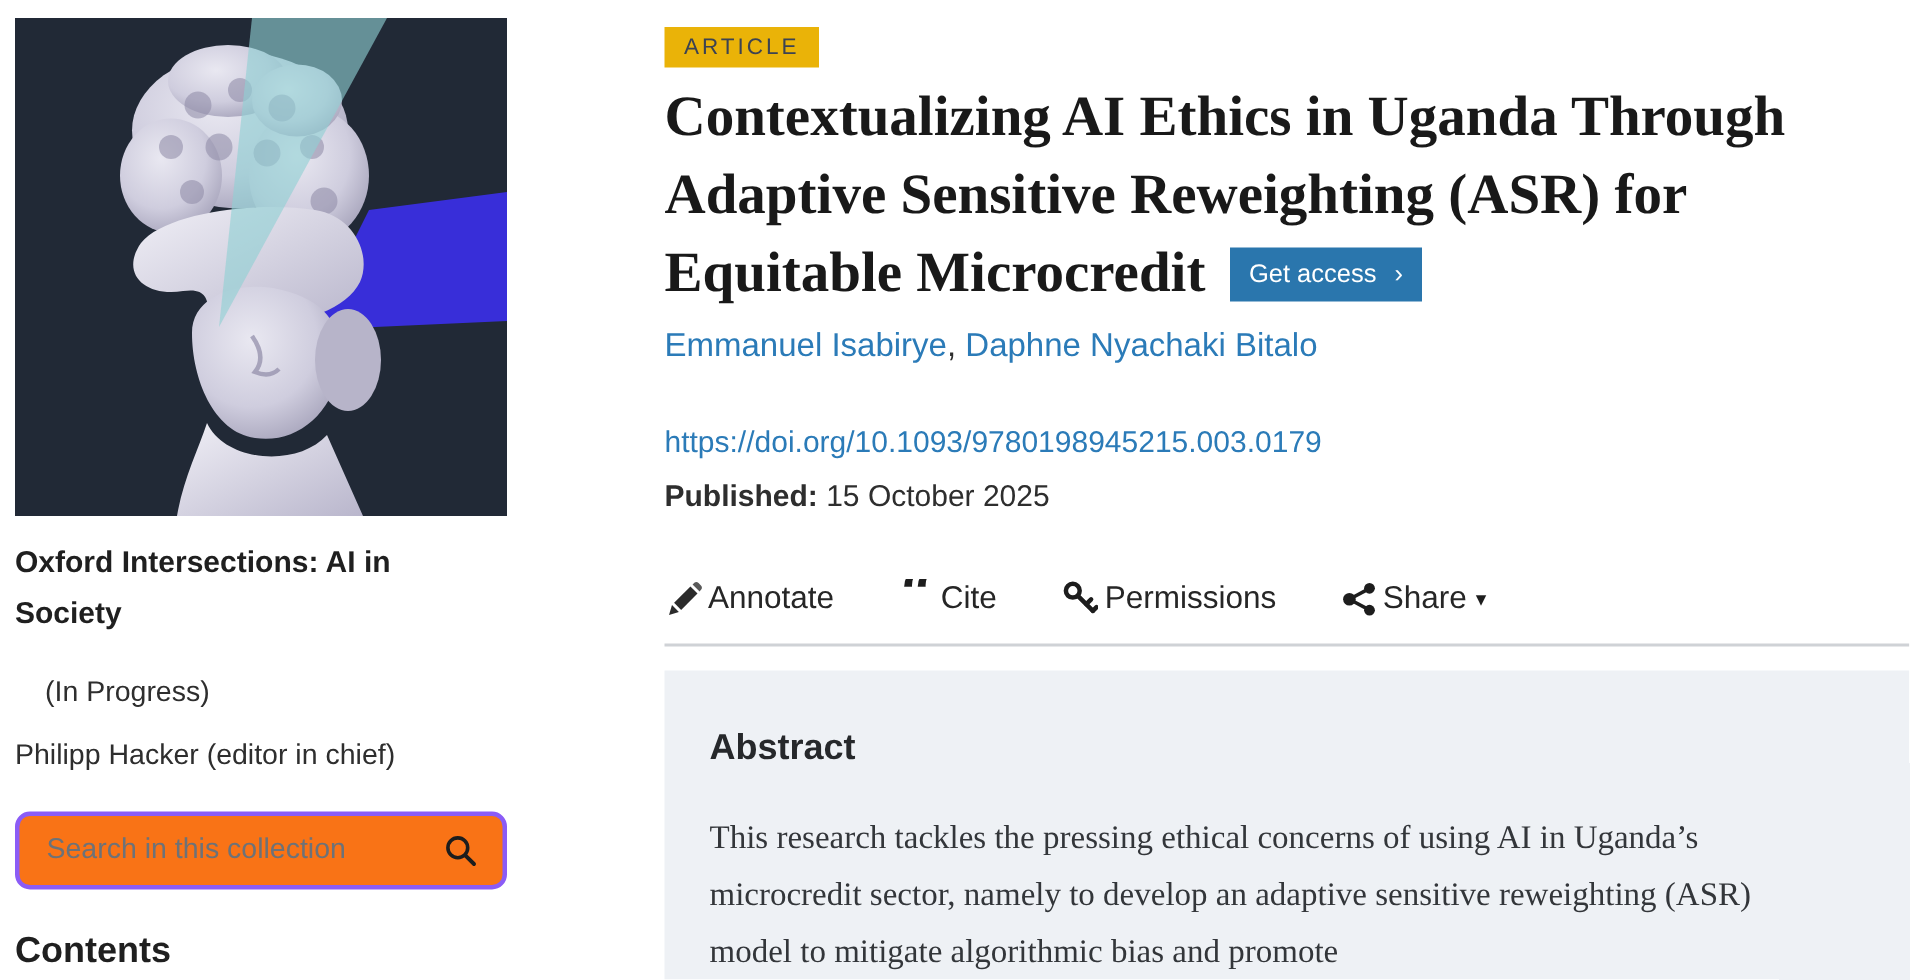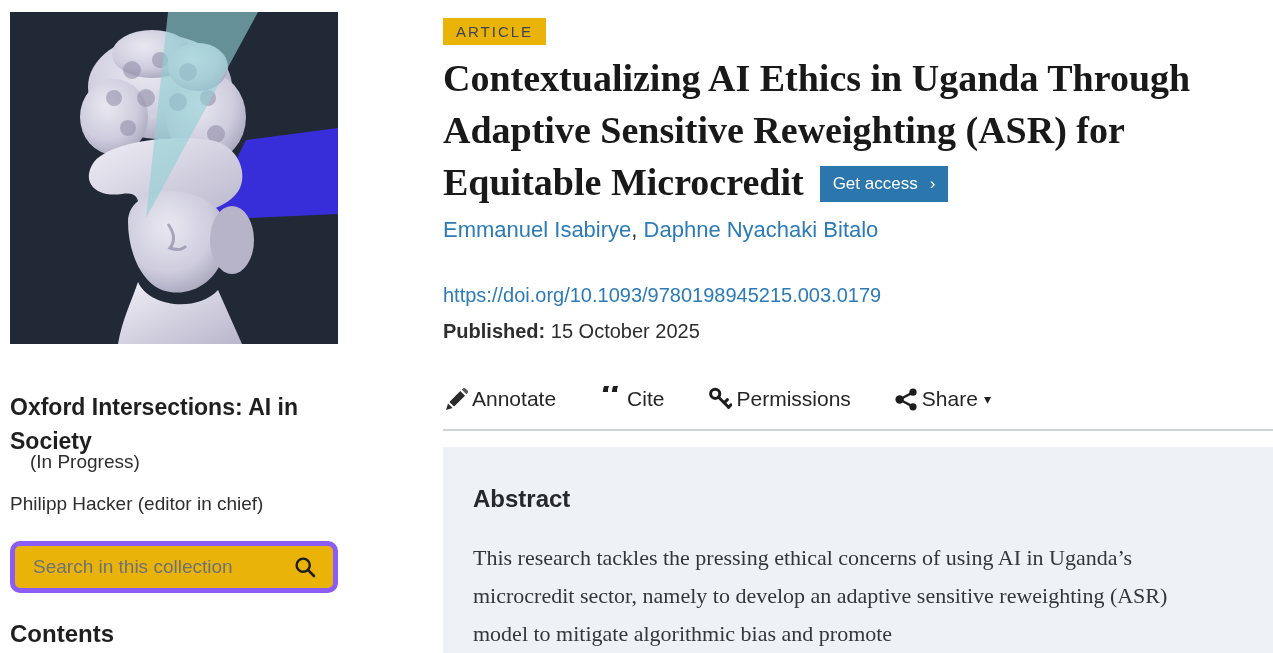--- a/index.html
+++ b/index.html
@@ -10,32 +10,32 @@
   }
 
   
   .sidebar { position:absolute; left:10px; top:0; width:328px; }
   .cover {
     position:absolute; left:0; top:12px; width:328px; height:332px;
     background:#212936; overflow:hidden;
   }
   .cover svg { display:block; }
   .collection-title {
-    position:absolute; left:0; top:390px; width:310px;
-    font-size:23px; font-weight:bold; line-height:34px; color:#1f1f1f;
+    position:absolute; left:0; top:358px; width:310px;
+    font-size:20px; font-weight:bold; line-height:34px; color:#1f1f1f;
   }
   .collection-status {
     position:absolute; left:0; top:451px; font-size:19px; color:#2e2e2e;margin-left:20px;
   }
   .collection-editor {
     position:absolute; left:0; top:493px; font-size:19px; color:#2e2e2e;
   }
   .search-box {
     position:absolute; left:0; top:541px; width:328px; height:52px;
-    border:5px solid #8b5cf6; border-radius:10px; background:#eab308;
+    border:3px solid #8b5cf6; border-radius:10px; background:#f97316;
     display:flex; align-items:center; padding:0 14px 0 18px;
   }
   .search-box input {
     flex:1; border:none; outline:none; font-size:19px;
     font-family:"Liberation Sans", sans-serif; color:#2e2e2e; background:transparent;
   }
   .search-box input::placeholder { color:#6d7278; opacity:1; }
   .search-btn { background:none; border:none; cursor:pointer; display:flex; align-items:center; padding:2px; }
   .contents-heading {
     position:absolute; left:0; top:620px; font-size:24px; font-weight:bold; color:#1f1f1f;

